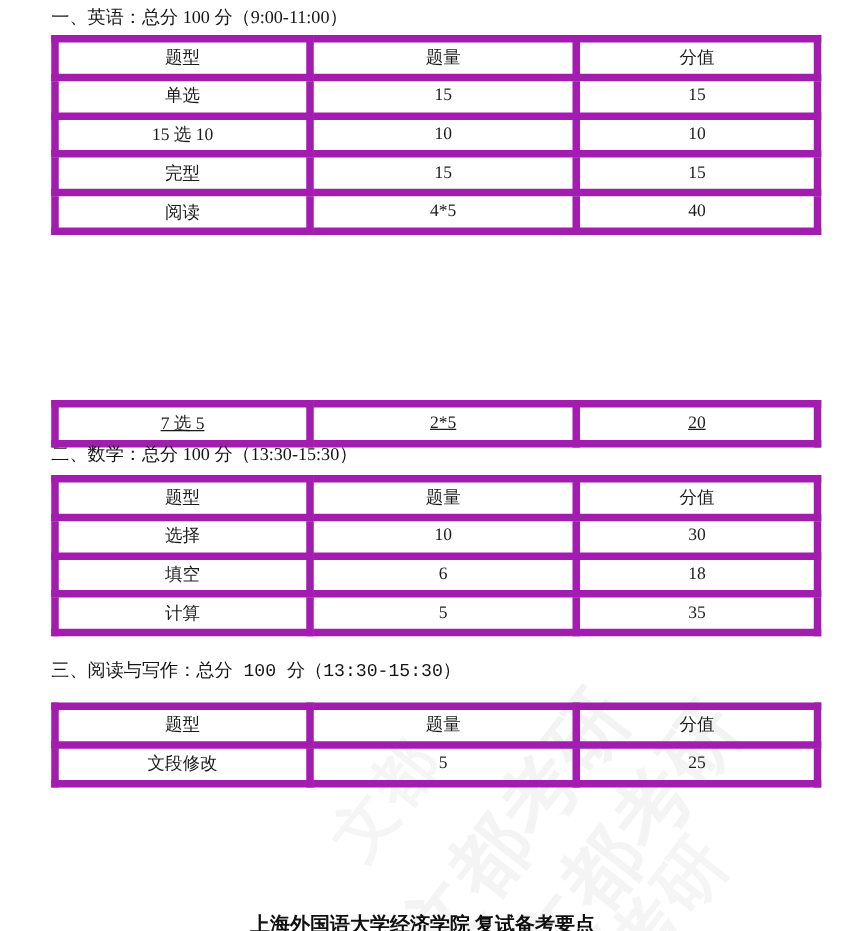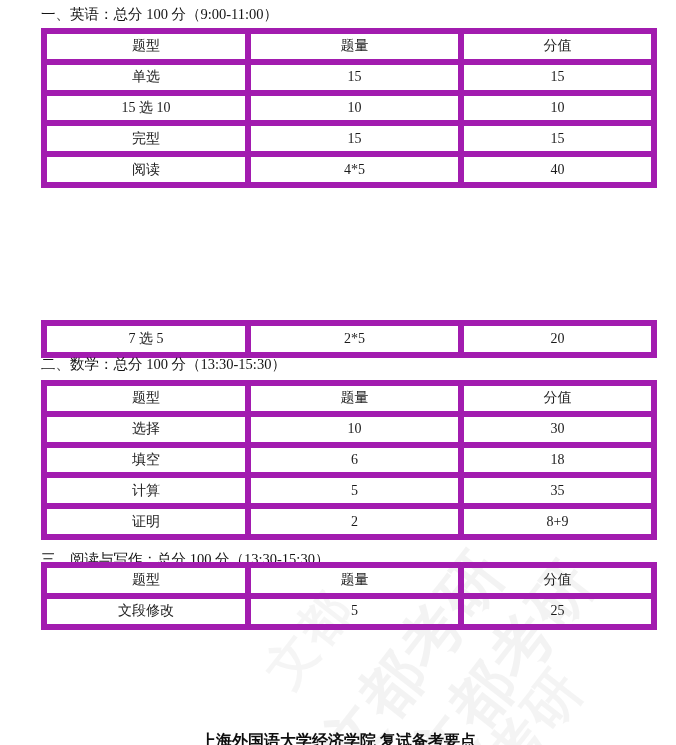--- a/index.html
+++ b/index.html
@@ -85,24 +85,24 @@
   .tbl td.hdr { font-size: 14px; }
 
   
   #table-english  { top: 28px; }
   #table-english-extra { top: 320px; }
   #heading-english { top: 5px; }
 
   #heading-math { top: 355px; }
   #table-math { top: 380px; }
 
-  #heading-reading { top: 550px; }
+  #heading-reading { top: 529px; font-family: Liberation Mono, monospace; }
   #table-reading { top: 562px; }
 
-  #table-english-extra tr { height: 32px; }
+  #table-english-extra tr { height: 32px; text-decoration: underline; }
 
   .footer-line {
     position: absolute;
     left: 0;
     top: 731px;
     width: 676px;
     text-align: center;
     font-size: 16px;
     font-weight: 700;
     color: #0f0f0f;
@@ -183,25 +183,20 @@
       <tr>
         <td class="c1">填空</td>
         <td class="c2">6</td>
         <td class="c3">18</td>
       </tr>
       <tr>
         <td class="c1">计算</td>
         <td class="c2">5</td>
         <td class="c3">35</td>
       </tr>
-      <tr>
-        <td class="c1">证明</td>
-        <td class="c2">2</td>
-        <td class="c3">8+9</td>
-      </tr>
     </tbody>
   </table>
 
   <div class="section-heading" id="heading-reading">三、阅读与写作：总分 100 分（13:30-15:30）</div>
 
   <table class="tbl" id="table-reading">
     <tbody>
       <tr>
         <td class="c1 hdr">题型</td>
         <td class="c2 hdr">题量</td>

